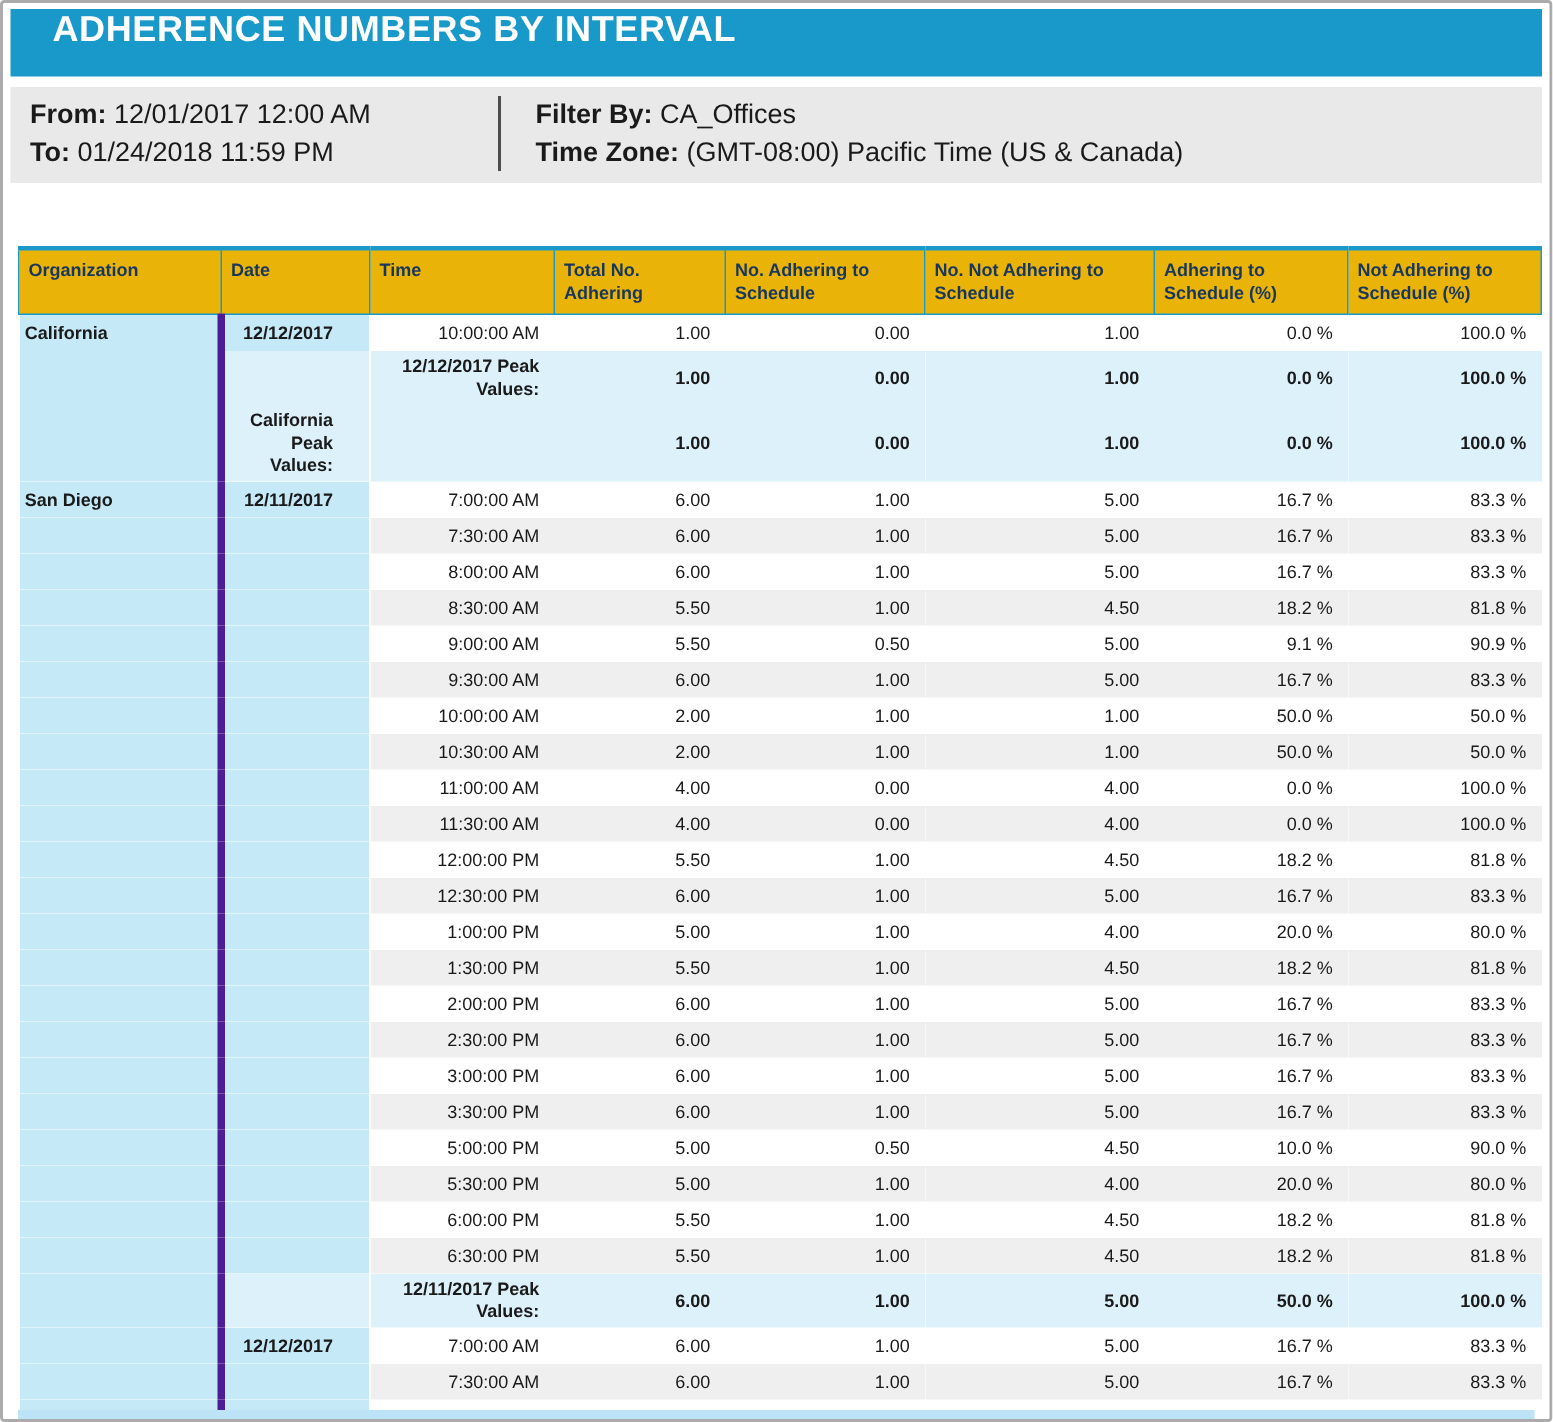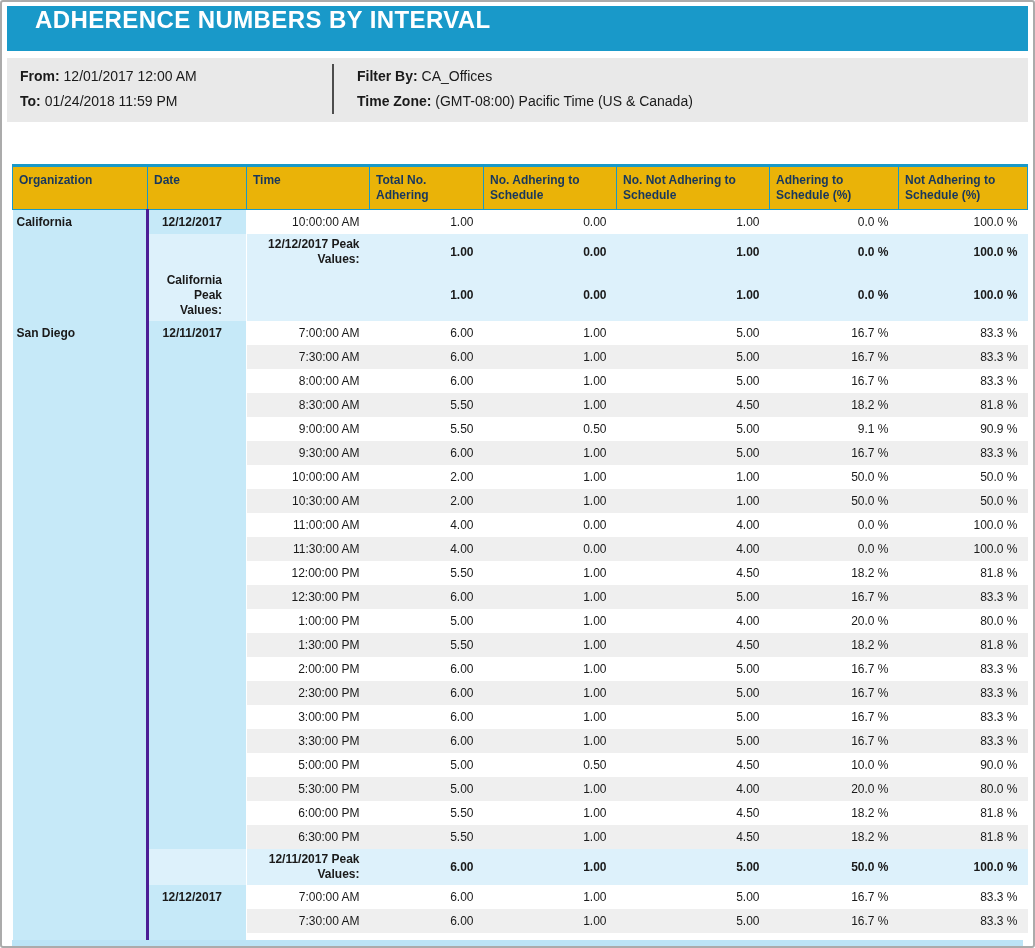--- a/index.html
+++ b/index.html
@@ -18,42 +18,42 @@
     color:#fff; display:flex; align-items:flex-start;
     padding-left:28px; font-size:24px; font-weight:bold; letter-spacing:.4px;
   }
 
   .info-bar{
     margin:7px 5px 0 5px; background:#E9E9E9;
     display:flex; padding:6px 0 8px 0;
   }
   .info-left{ width:325px; padding-left:13px; }
   .info-right{ border-left:2px solid #4d4d4d; padding-left:23px; }
-  .info-line{ font-size:14px; color:#1a1a1a; line-height:25px; white-space:nowrap; }
+  .info-line{ font-size:18px; color:#1a1a1a; line-height:25px; white-space:nowrap; }
   .info-label{ font-weight:bold; }
 
   table{
     border-collapse:collapse; table-layout:fixed;
     margin:42px 10px 0 10px; width:1015px;
     font-size:12px; color:#1a1a1a;
   }
   thead th{
     background:#eab308; color:var(--header-text,#17375E);
     font-weight:bold; text-align:left; vertical-align:top;
     padding:6px 6px; line-height:15px; font-size:12px;
     border:1px solid var(--accent,#1999C9);
     border-top:3px solid var(--accent,#1999C9);
   }
   td{
     padding:4px 10px 4px 5px; line-height:16px; vertical-align:middle;
     overflow:hidden;
   }
   .cell-org{
     background:var(--group-column,#C6E9F8); font-weight:bold;
-    text-align:left; border-right:3px solid #4c1d95; padding-left:4px;
+    text-align:left; border-right:5px solid #4c1d95; padding-left:4px;
   }
   .cell-date{
     background:var(--group-column,#C6E9F8); font-weight:bold;
     text-align:right; border-right:1px solid #fff; padding-right:24px;
   }
   .cell-time{ text-align:right;margin-top:32px; }
   .cell-num{ text-align:right; }
   tr.even td.body-cell{ background:#fff; }
   tr.odd  td.body-cell{ background:var(--stripe,#EFEFEF); }
 

